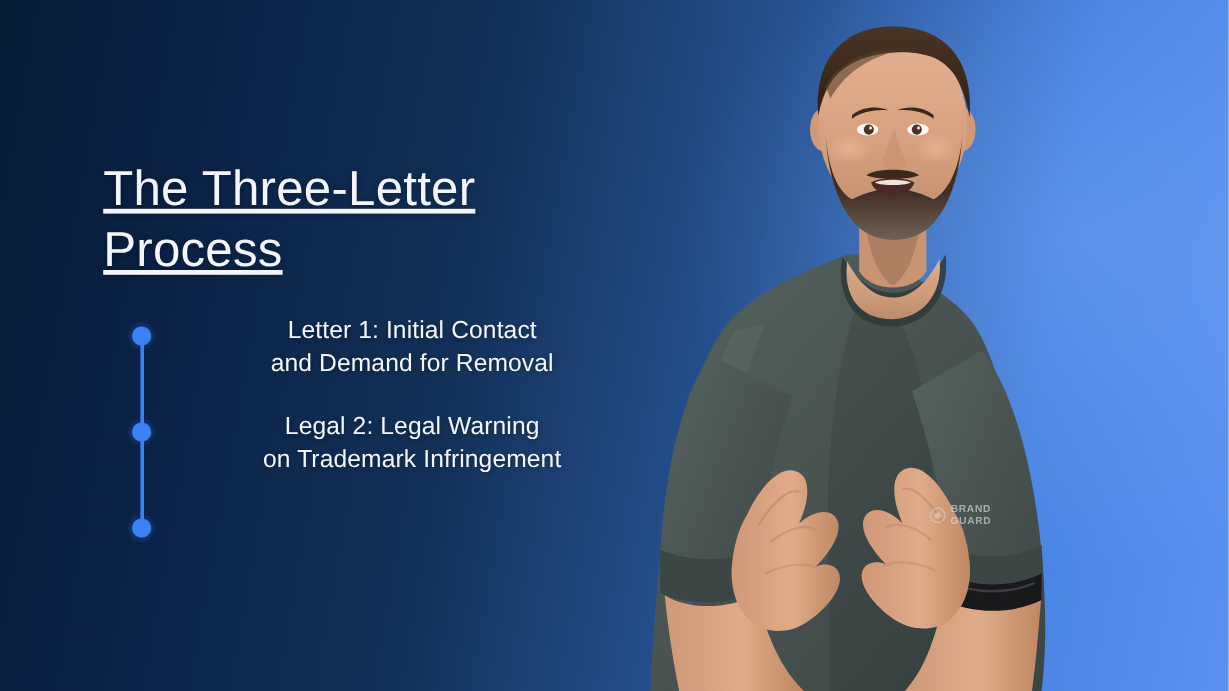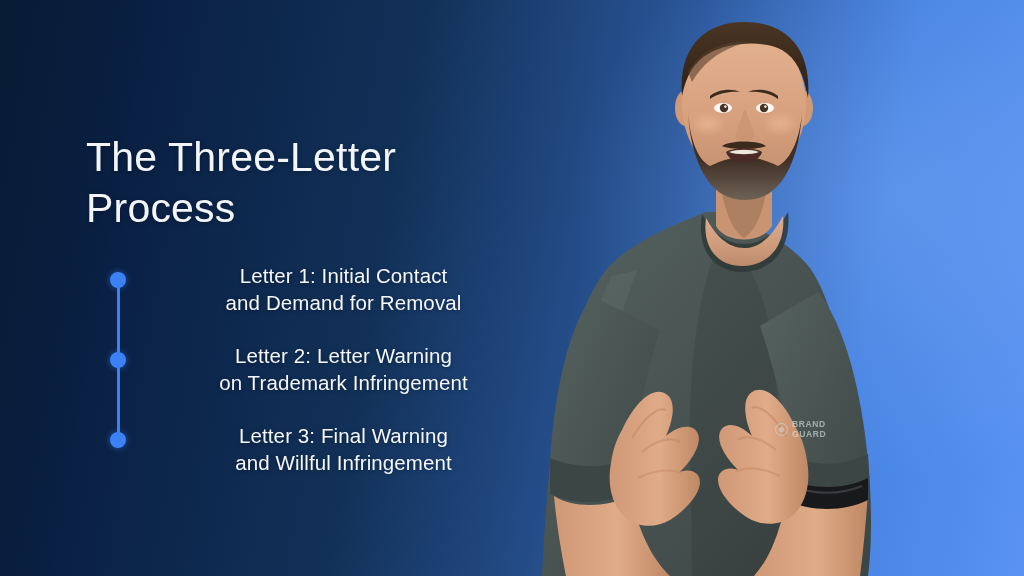--- a/index.html
+++ b/index.html
@@ -40,20 +40,21 @@
   }
 
   .slide-title{
     font-size:41px;
     line-height:51px;
     font-weight:300;
     letter-spacing:0.2px;
     color:#f2f5fa;
     text-shadow:0 1px 5px rgba(0,0,0,0.30);
     white-space:pre-line;
+    text-decoration:underline;
   }
 
   
   .timeline{
     position:absolute;
     left:110px; top:262px;
     width:420px;
     z-index:4;
   }
   .timeline-track{
@@ -96,20 +97,21 @@
     z-index:3;
   }
   .presenter svg{ display:block; width:100%; height:100%; }
 
   .shirt-logo{
     position:absolute;
     left:255px; top:420px;
     display:flex; align-items:center; gap:4px;
     z-index:4;
     opacity:0.62;
+    text-align:center;
   }
   .shirt-logo .mark{
     width:13px; height:13px; border-radius:50%;
     border:1.6px solid #cfd8d6;
     position:relative;
   }
   .shirt-logo .mark::after{
     content:""; position:absolute;
     left:3px; top:3px; width:5px; height:5px;
     border-radius:50%; background:#cfd8d6;
@@ -301,24 +303,22 @@
     <div class="timeline-track"></div>
 
     <div class="tl-item">
       <span class="tl-dot"></span>
       <div class="tl-text">Letter 1: Initial Contact
 and Demand for Removal</div>
     </div>
 
     <div class="tl-item">
       <span class="tl-dot"></span>
-      <div class="tl-text">Letter 2: Letter Warning
+      <div class="tl-text">Legal 2: Legal Warning
 on Trademark Infringement</div>
     </div>
 
     <div class="tl-item">
       <span class="tl-dot"></span>
-      <div class="tl-text">Letter 3: Final Warning
-and Willful Infringement</div>
     </div>
   </div>
 
 </div>
 
 </body></html>

